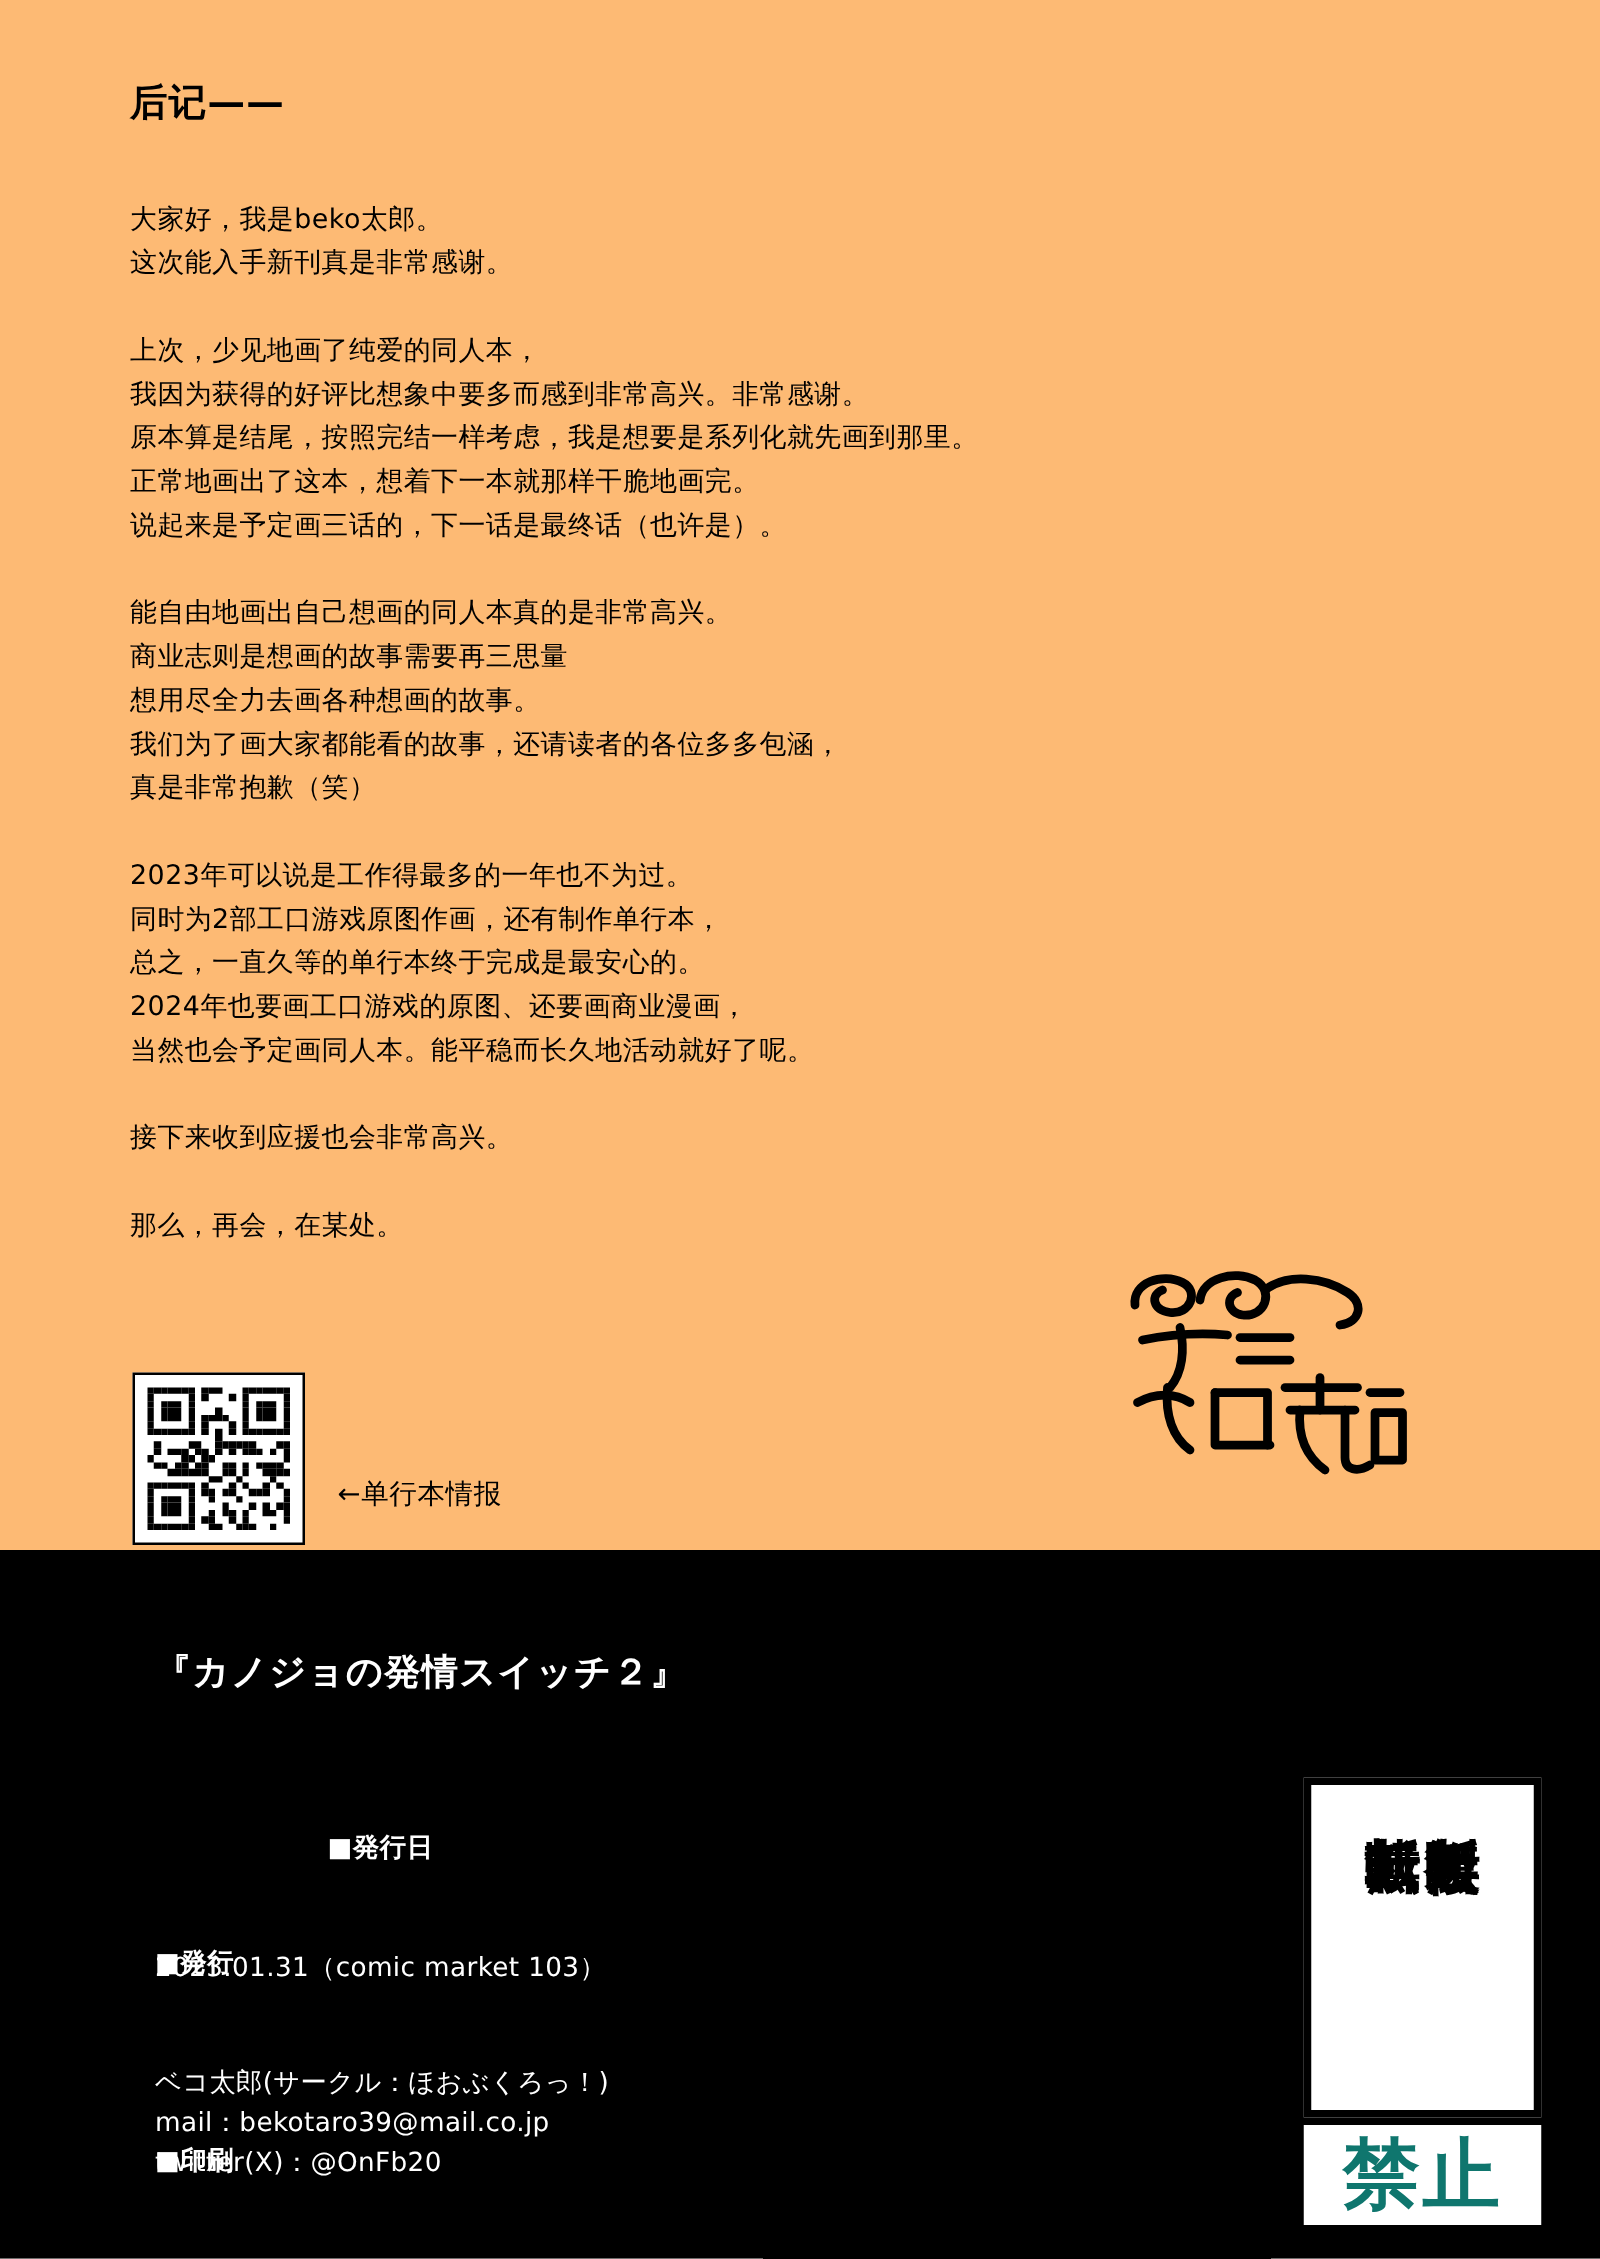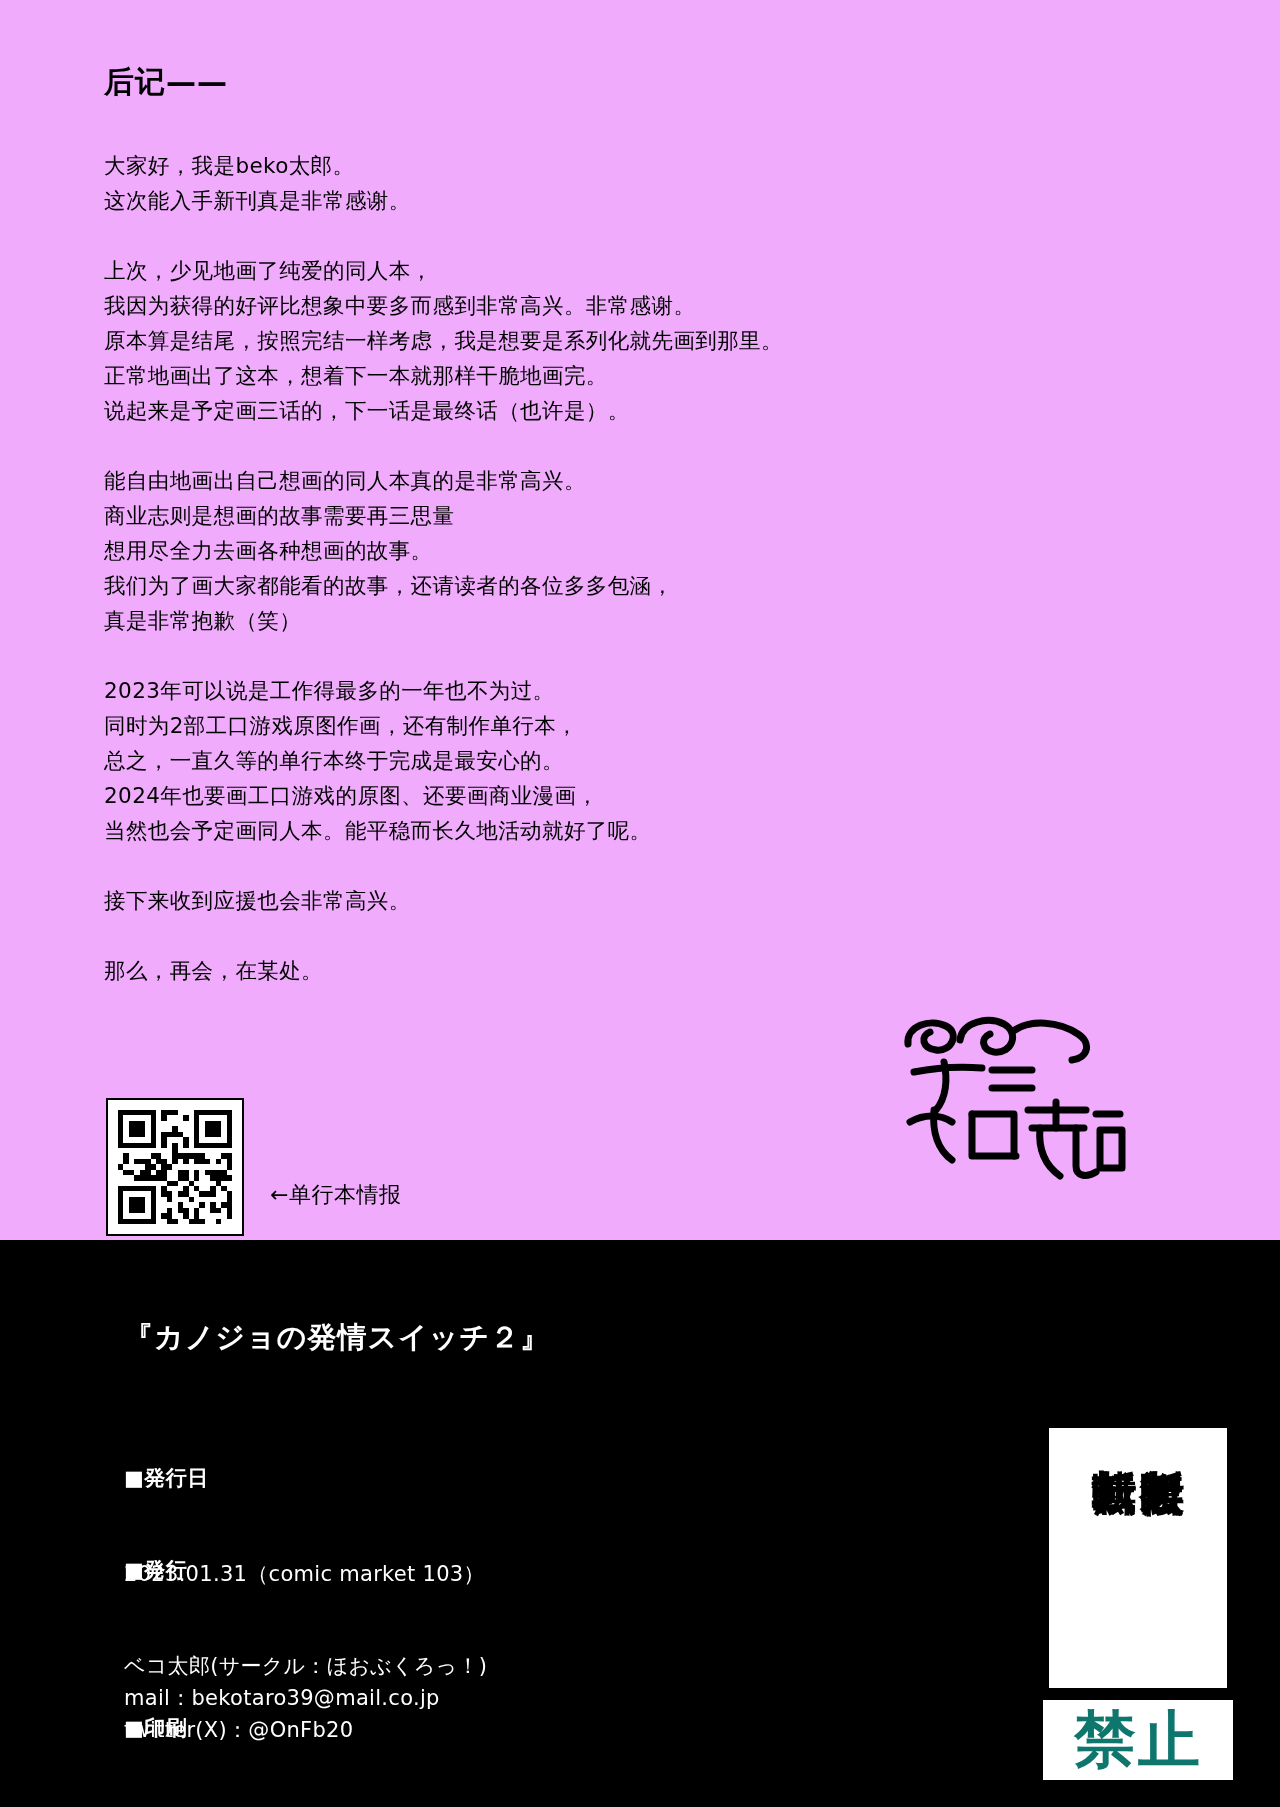--- a/index.html
+++ b/index.html
@@ -15,37 +15,37 @@
     color: #000000;
     overflow: hidden;
   }
 
   
   .afterword-page {
     position: absolute;
     left: 0; top: 0;
     width: 1280px;
     height: 1240px;
-    background: #f0abfc;
+    background: #fdba74;
   }
 
   .afterword-title {
     position: absolute;
     left: 104px;
     top: 62px;
     font-size: 30px;
     font-weight: bold;
     letter-spacing: 1px;
     white-space: pre;
   }
 
   .afterword-body {
     position: absolute;
     left: 104px;
-    top: 148px;
+    top: 158px;
     width: 900px;
     font-size: 21.5px;
     line-height: 35px;
     white-space: pre-wrap;
     letter-spacing: 0.4px;
   }
 
   
   .qr-wrap {
     position: absolute;
@@ -116,21 +116,21 @@
     line-height: 32px;
     white-space: pre-wrap;
   }
   .field .head {
     font-weight: bold;
     display: block;
     letter-spacing: 0.5px;
   }
   .field .val { display: block; letter-spacing: 0.3px; }
 
-  .field-date { top: 158px; }
+  .field-date { top: 158px; text-align: center; }
   .field-pub  { top: 250px; }
   .field-print{ top: 408px; }
 
   
   .stamp {
     position: absolute;
     left: 1043px;
     top: 182px;
     width: 190px;
     height: 360px;

